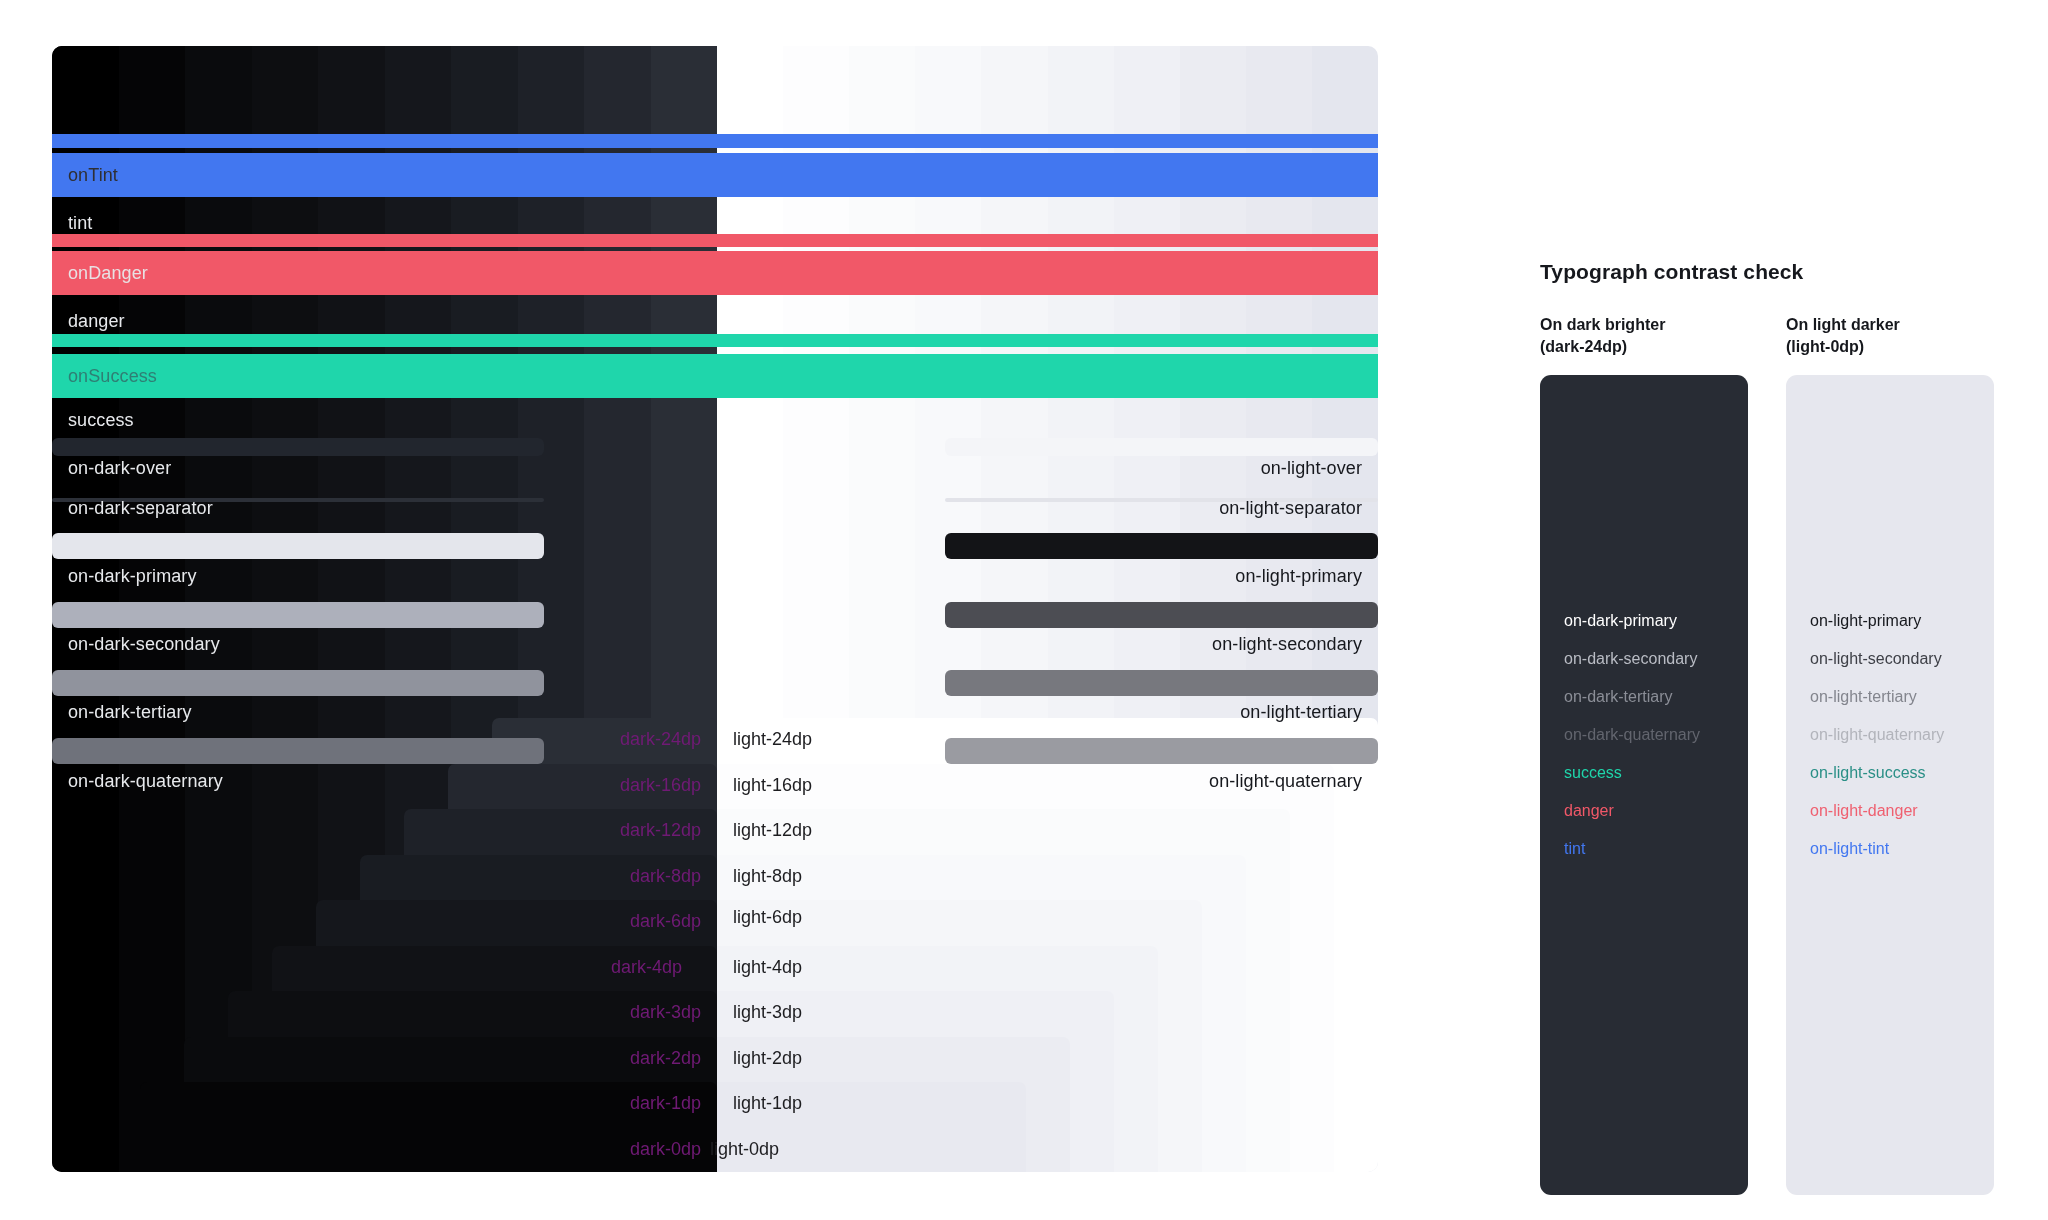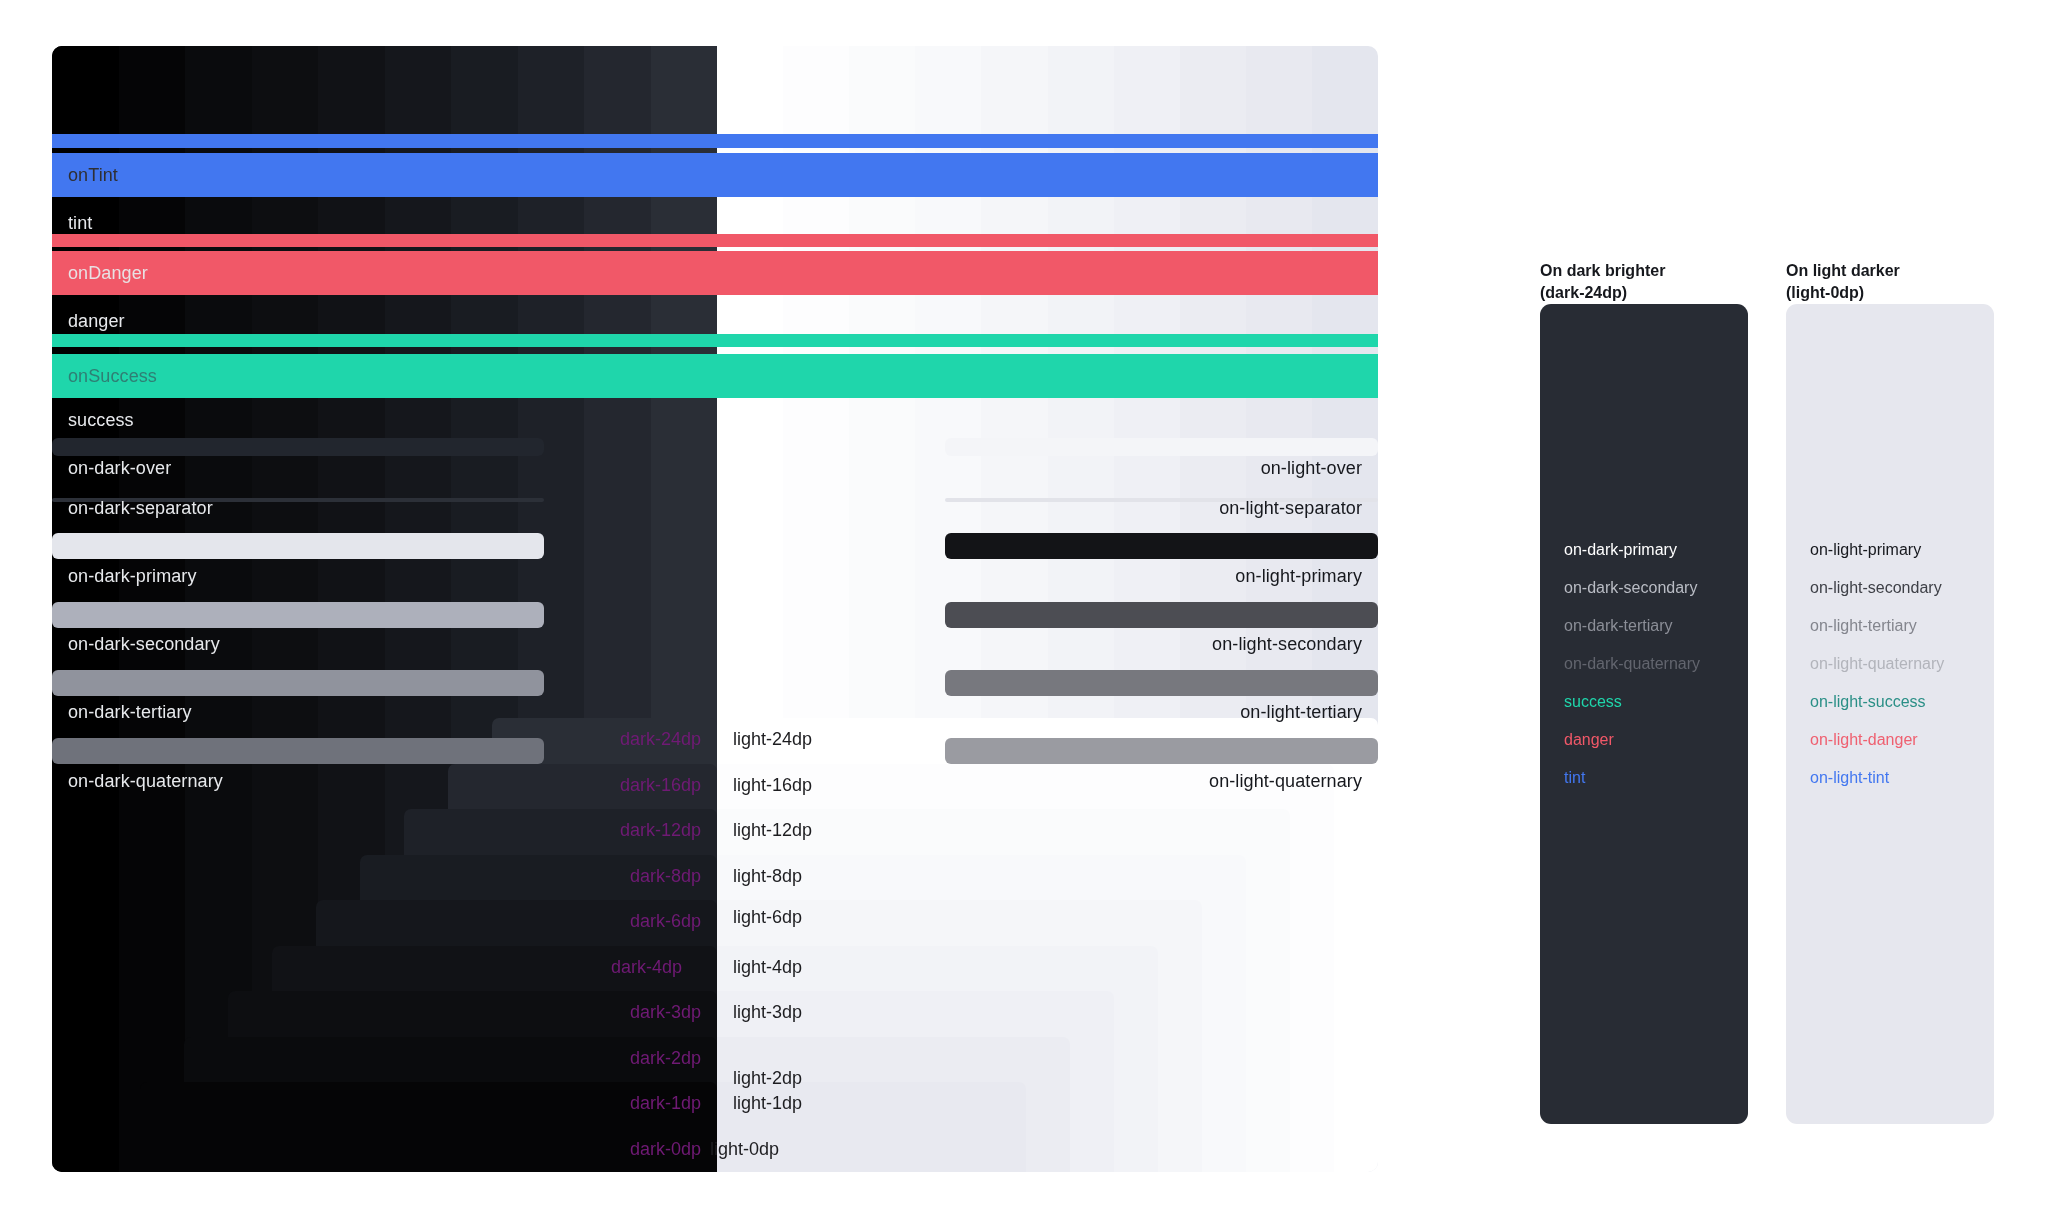--- a/index.html
+++ b/index.html
@@ -80,21 +80,21 @@
   
   .contrast-section { position: absolute; left: 1540px; top: 260px; width: 470px; }
   .contrast-title {
     font-size: 21px; font-weight: bold; color: #16181d;
     letter-spacing: 0.1px; margin-bottom: 30px;
   }
   .contrast-cols { display: flex; gap: 38px; }
   .contrast-col { width: 208px; }
   .col-head {
     font-size: 16px; font-weight: bold; color: #16181d;
-    line-height: 1.35; margin-bottom: 1px; white-space: pre-line;
+    line-height: 1.35; margin-bottom: 18px; white-space: pre-line;
   }
   .contrast-card {
     width: 208px; height: 820px;
     border-radius: 11px;
     position: relative;
     padding-top: 238px;
   }
   .card-dark { background: #282c34; }
   .card-light { background: #e6e7ee; }
   .card-item {
@@ -226,29 +226,30 @@
         <div class="dp-light" style="top: 775px; left: 681px;">light-12dp</div>
         <div class="dp-dark" style="top: 820.5px; right: 677px;">dark-8dp</div>
         <div class="dp-light" style="top: 820.5px; left: 681px;">light-8dp</div>
         <div class="dp-dark" style="top: 866px; right: 677px;">dark-6dp</div>
         <div class="dp-light" style="top: 862px; left: 681px;">light-6dp</div>
         <div class="dp-dark" style="top: 911.5px; right: 696px;">dark-4dp</div>
         <div class="dp-light" style="top: 911.5px; left: 681px;">light-4dp</div>
         <div class="dp-dark" style="top: 957px; right: 677px;">dark-3dp</div>
         <div class="dp-light" style="top: 957px; left: 681px;">light-3dp</div>
         <div class="dp-dark" style="top: 1002.5px; right: 677px; text-align: center;">dark-2dp</div>
-        <div class="dp-light" style="top: 1002.5px; left: 681px; margin-top: 20px;">light-2dp</div>
+        <div class="dp-light" style="top: 1002.5px; left: 681px;">light-2dp</div>
         <div class="dp-dark" style="top: 1048px; right: 677px;">dark-1dp</div>
         <div class="dp-light" style="top: 1048px; left: 681px;">light-1dp</div>
         <div class="dp-dark" style="top: 1093.5px; right: 677px;">dark-0dp</div>
         <div class="dp-light" style="top: 1093.5px; left: 658px;">light-0dp</div>
       </div>
   </div>
 
   <div class="contrast-section">
+    <div class="contrast-title">Typograph contrast check</div>
     <div class="contrast-cols" id="contrast-cols">
         <div class="contrast-col">
           <div class="col-head">On dark brighter
 (dark-24dp)</div>
           <div class="contrast-card card-dark" style="background: rgb(40, 44, 52);">
             <div class="card-item" style="color: rgb(255, 255, 255);">on-dark-primary</div>
             <div class="card-item" style="color: rgb(185, 188, 196);">on-dark-secondary</div>
             <div class="card-item" style="color: rgb(139, 142, 151);">on-dark-tertiary</div>
             <div class="card-item" style="color: rgb(98, 101, 110);">on-dark-quaternary</div>
             <div class="card-item" style="color: rgb(31, 214, 171);">success</div>

